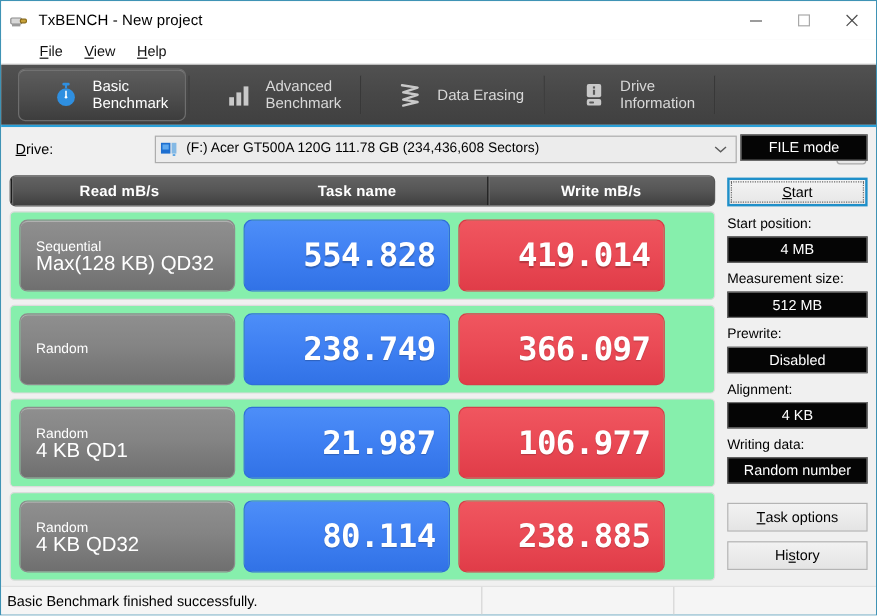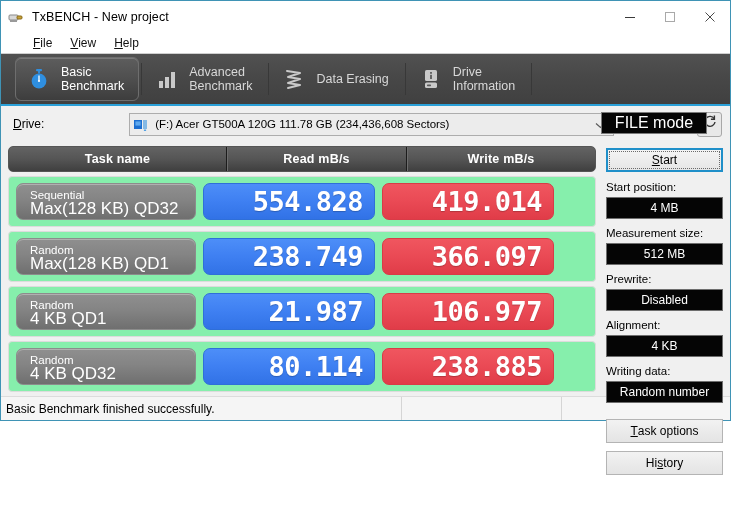--- a/index.html
+++ b/index.html
@@ -3,21 +3,21 @@
 <meta charset="utf-8">
 <style>
   * { box-sizing: border-box; margin: 0; padding: 0; }
   html, body {
     width: 731px; height: 513px;
     font-family: "Liberation Sans", sans-serif;
     overflow: hidden;
     background: #ffffff;
   }
   #app {
-    width: 731px; height: 421px;
+    width: 731px; height: 513px;
     position: relative;
     border: 1px solid #3f93b5;
     background: #f0f0f0;
     display: flex; flex-direction: column;
   }
 
   
   .titlebar {
     height: 32px; flex: 0 0 32px;
     background: #ffffff;
@@ -56,21 +56,21 @@
     background: #4b4b4b;
     background: linear-gradient(180deg,#515151 0%,#474747 50%,#404040 100%);
     display: flex; align-items: center;
     padding-left: 14px;
     border-bottom: 2px solid #2aa0d8;
     position: relative;
   }
   .tab {
     height: 44px;
     display: flex; align-items: center;
-    padding: 0 14px 0 10px;
+    padding: 0 14px 0 26px;
     position: relative;
     color: #d8d8d8;
   }
   .tab.active {
     background: linear-gradient(180deg,#5d5d5d 0%,#4d4d4d 55%,#3d3d3d 100%);
     border: 1px solid #6e6e6e;
     border-radius: 6px;
     color: #ffffff;
     box-shadow: inset 0 1px 0 rgba(255,255,255,.18);
   }
@@ -101,24 +101,24 @@
   }
   .combo .dicon { width: 15px; height: 13px; flex: 0 0 15px; margin-right: 6px; position: relative; }
   .combo .dtext { font-size: 11.5px; color: #000; white-space: nowrap; overflow: hidden; }
   .combo .caret { position: absolute; right: 7px; top: 50%; transform: translateY(-50%); }
   .refreshbtn {
     width: 25px; height: 25px; margin-left: 7px; flex: 0 0 25px;
     background: #e8e8e8; border: 1px solid #a8a8a8; border-radius: 3px;
     display: flex; align-items: center; justify-content: center;
   }
   .filemode {
-    position: absolute; right: 23px; top: 6px;
+    position: absolute; right: 7px; top: 6px;
     width: 106px; height: 22px;
     background: #050505; border: 1px solid #7a7a7a;
-    color: #ffffff; font-size: 16px;
+    color: #ffffff; font-size: 12px;
     display: flex; align-items: center; justify-content: center;
   }
 
   
   .body {
     flex: 1 1 auto;
     display: flex;
     padding: 0 0 0 0;
     position: relative;
     background: #f0f0f0;
@@ -372,40 +372,39 @@
         </svg>
       </span>
     </div>
     <div class="filemode">FILE mode</div>
   </div>
 
   <div class="body">
 
     <div class="leftpane">
       <div class="thead">
+        <div class="th c2">Read mB/s</div>
         <div class="th c1">Task name</div>
-        <div class="th c2">Read mB/s</div>
         <div class="th c3">Write mB/s</div>
       </div>
 
       <div class="rows">
 
         <div class="row">
           <div class="taskbox">
             <span class="l1">Sequential</span>
             <span class="l2">Max(128 KB) QD32</span>
           </div>
           <div class="valbox read">554.828</div>
           <div class="valbox write">419.014</div>
         </div>
 
         <div class="row">
           <div class="taskbox">
             <span class="l1">Random</span>
-            <span class="l2">Max(128 KB) QD1</span>
           </div>
           <div class="valbox read">238.749</div>
           <div class="valbox write">366.097</div>
         </div>
 
         <div class="row">
           <div class="taskbox">
             <span class="l1">Random</span>
             <span class="l2">4 KB QD1</span>
           </div>

